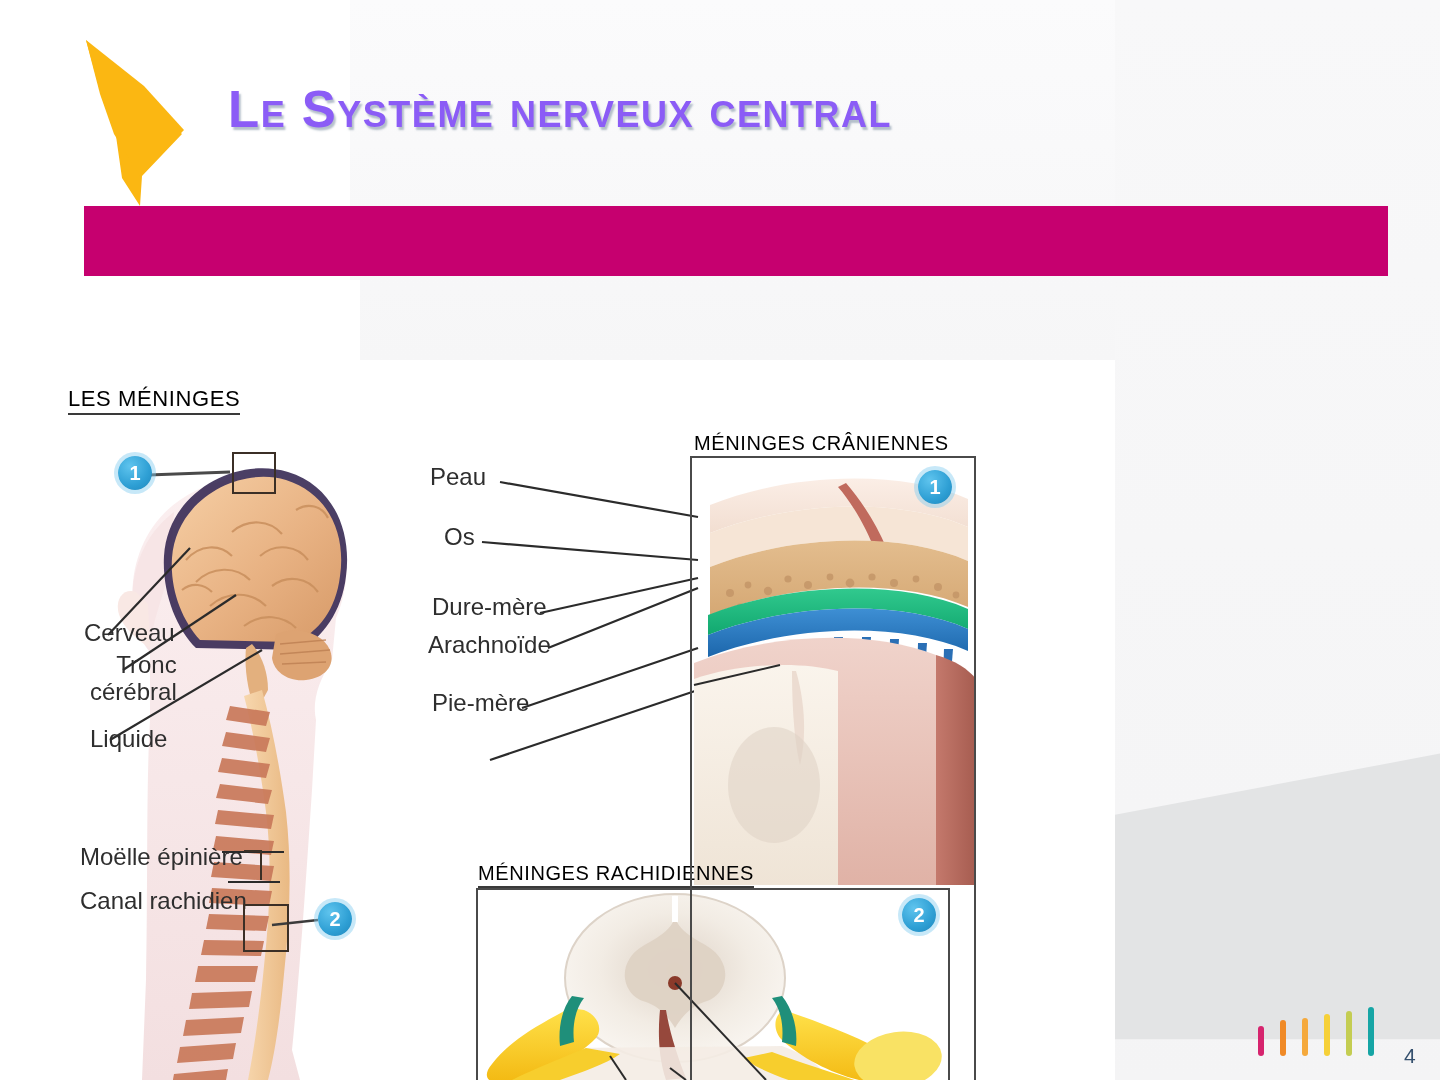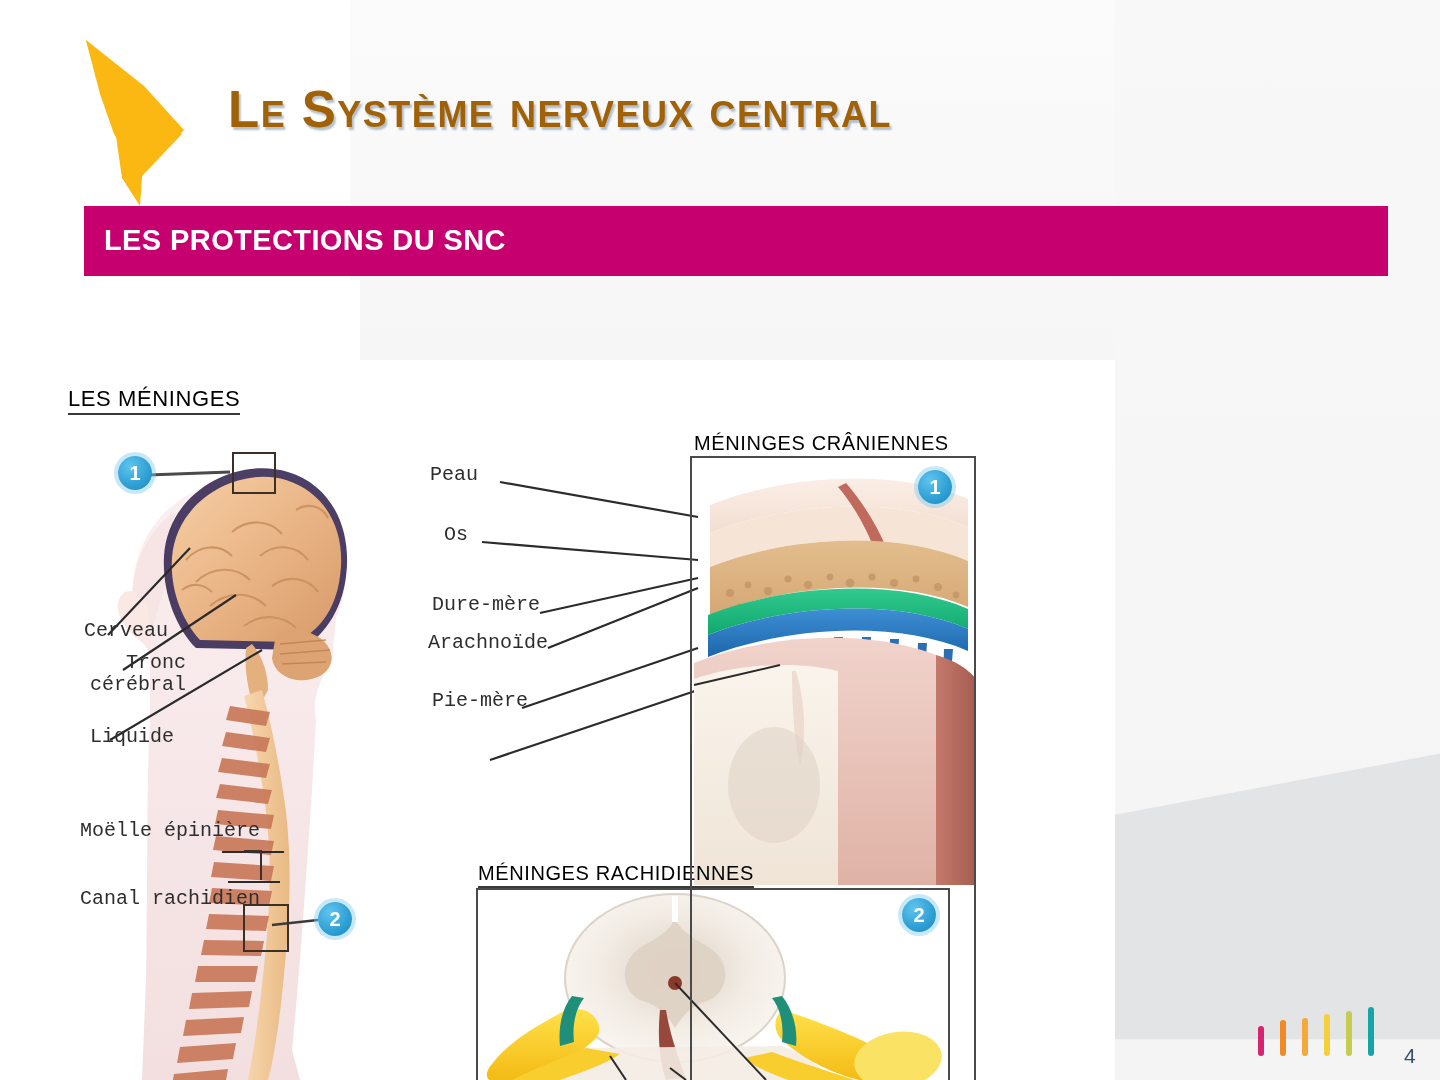--- a/index.html
+++ b/index.html
@@ -64,22 +64,22 @@
     position:absolute;font-family:"Liberation Sans", sans-serif;
     font-size:22px;color:#000000;letter-spacing:0.6px;
     border-bottom:2px solid #3a3a3a;padding-bottom:1px;
   }
   #h-meninges{left:68px;top:386px;}
   #h-cran{left:694px;top:432px;font-size:20px;}
   #h-rach{left:478px;top:862px;font-size:20px;}
 
   
   .lbl{
-    position:absolute;font-family:Liberation Mono, monospace;
-    color:#2e2e2e;font-size:20px;line-height:1.12;white-space:pre;
+    position:absolute;font-family:Liberation Sans, sans-serif;
+    color:#2e2e2e;font-size:24px;line-height:1.12;white-space:pre;
   }
 
   
   .framebox{position:absolute;border:2.5px solid #3b2f26;}
 
   
   .badge{
     position:absolute;width:34px;height:34px;border-radius:50%;
     background:radial-gradient(circle at 35% 30%, #5fc4ee 0%, #2e9fd4 60%, #1f86bc 100%);
     box-shadow:0 0 0 4px rgba(130,205,240,0.45);
@@ -108,24 +108,23 @@
   <div class="bg-soft-a"></div>
   <div class="bg-soft-b"></div>
   <div class="bg-soft-c"></div>
   <div class="grey-wedge" style="background: rgb(227, 228, 229);"></div>
 
   <svg class="chevron" viewBox="0 0 108 170">
     <polygon points="2,2 52,52 98,96 58,138 56,168 38,140 32,98 18,60" fill="#fbb712"></polygon>
     <polygon points="2,2 60,48 100,92 56,138 30,96 16,56" fill="#fbb712"></polygon>
   </svg>
 
-  <div class="title" style="color: #a16207;">Le Système nerveux central</div>
+  <div class="title" style="color: #8b5cf6;">Le Système nerveux central</div>
 
   <div class="band" style="background: rgb(198, 0, 111);"></div>
-  <div class="band-label">LES PROTECTIONS DU SNC</div>
 
   <div class="figure">
     <svg class="fig-svg" width="1115" height="720" viewBox="0 0 1115 720">
       <defs>
         <linearGradient id="gBrain" x1="0" y1="0" x2="1" y2="1">
           <stop offset="0%" stop-color="#f6cfa5"></stop>
             <stop offset="55%" stop-color="#e8b283"></stop>
             <stop offset="100%" stop-color="#d79a68"></stop>
         </linearGradient>
         <linearGradient id="gHead" x1="0" y1="0" x2="0" y2="1">
@@ -356,21 +355,21 @@
     </svg>
 
     <div class="fig-h" id="h-meninges" style="top:26px;left:68px;">LES MÉNINGES</div>
     <div class="fig-h" id="h-cran" style="top:72px;left:694px;">MÉNINGES CRÂNIENNES</div>
     <div class="fig-h" id="h-rach" style="top:502px;left:478px;">MÉNINGES RACHIDIENNES</div>
 
     <div class="lbl" style="left:84px;top:260px;">Cerveau</div>
     <div class="lbl" style="left:90px;top:292px;text-align:right;">Tronc
 cérébral</div>
     <div class="lbl" style="left:90px;top:366px;">Liquide</div>
-    <div class="lbl" style="left:80px;top:460px;">Moëlle épinière</div>
+    <div class="lbl" style="left:80px;top:484px;">Moëlle épinière</div>
     <div class="lbl" style="left:80px;top:528px;">Canal rachidien</div>
 
     <div class="lbl" style="left:430px;top:104px;">Peau</div>
     <div class="lbl" style="left:444px;top:164px;">Os</div>
     <div class="lbl" style="left:432px;top:234px;">Dure-mère</div>
     <div class="lbl" style="left:428px;top:272px;">Arachnoïde</div>
     <div class="lbl" style="left:432px;top:330px;">Pie-mère</div>
 
     <div class="framebox" style="left:232px;top:92px;width:40px;height:38px;"></div>
     <div class="framebox" style="left:244px;top:490px;width:16px;height:28px;border-left:none;border-bottom:none;"></div>

